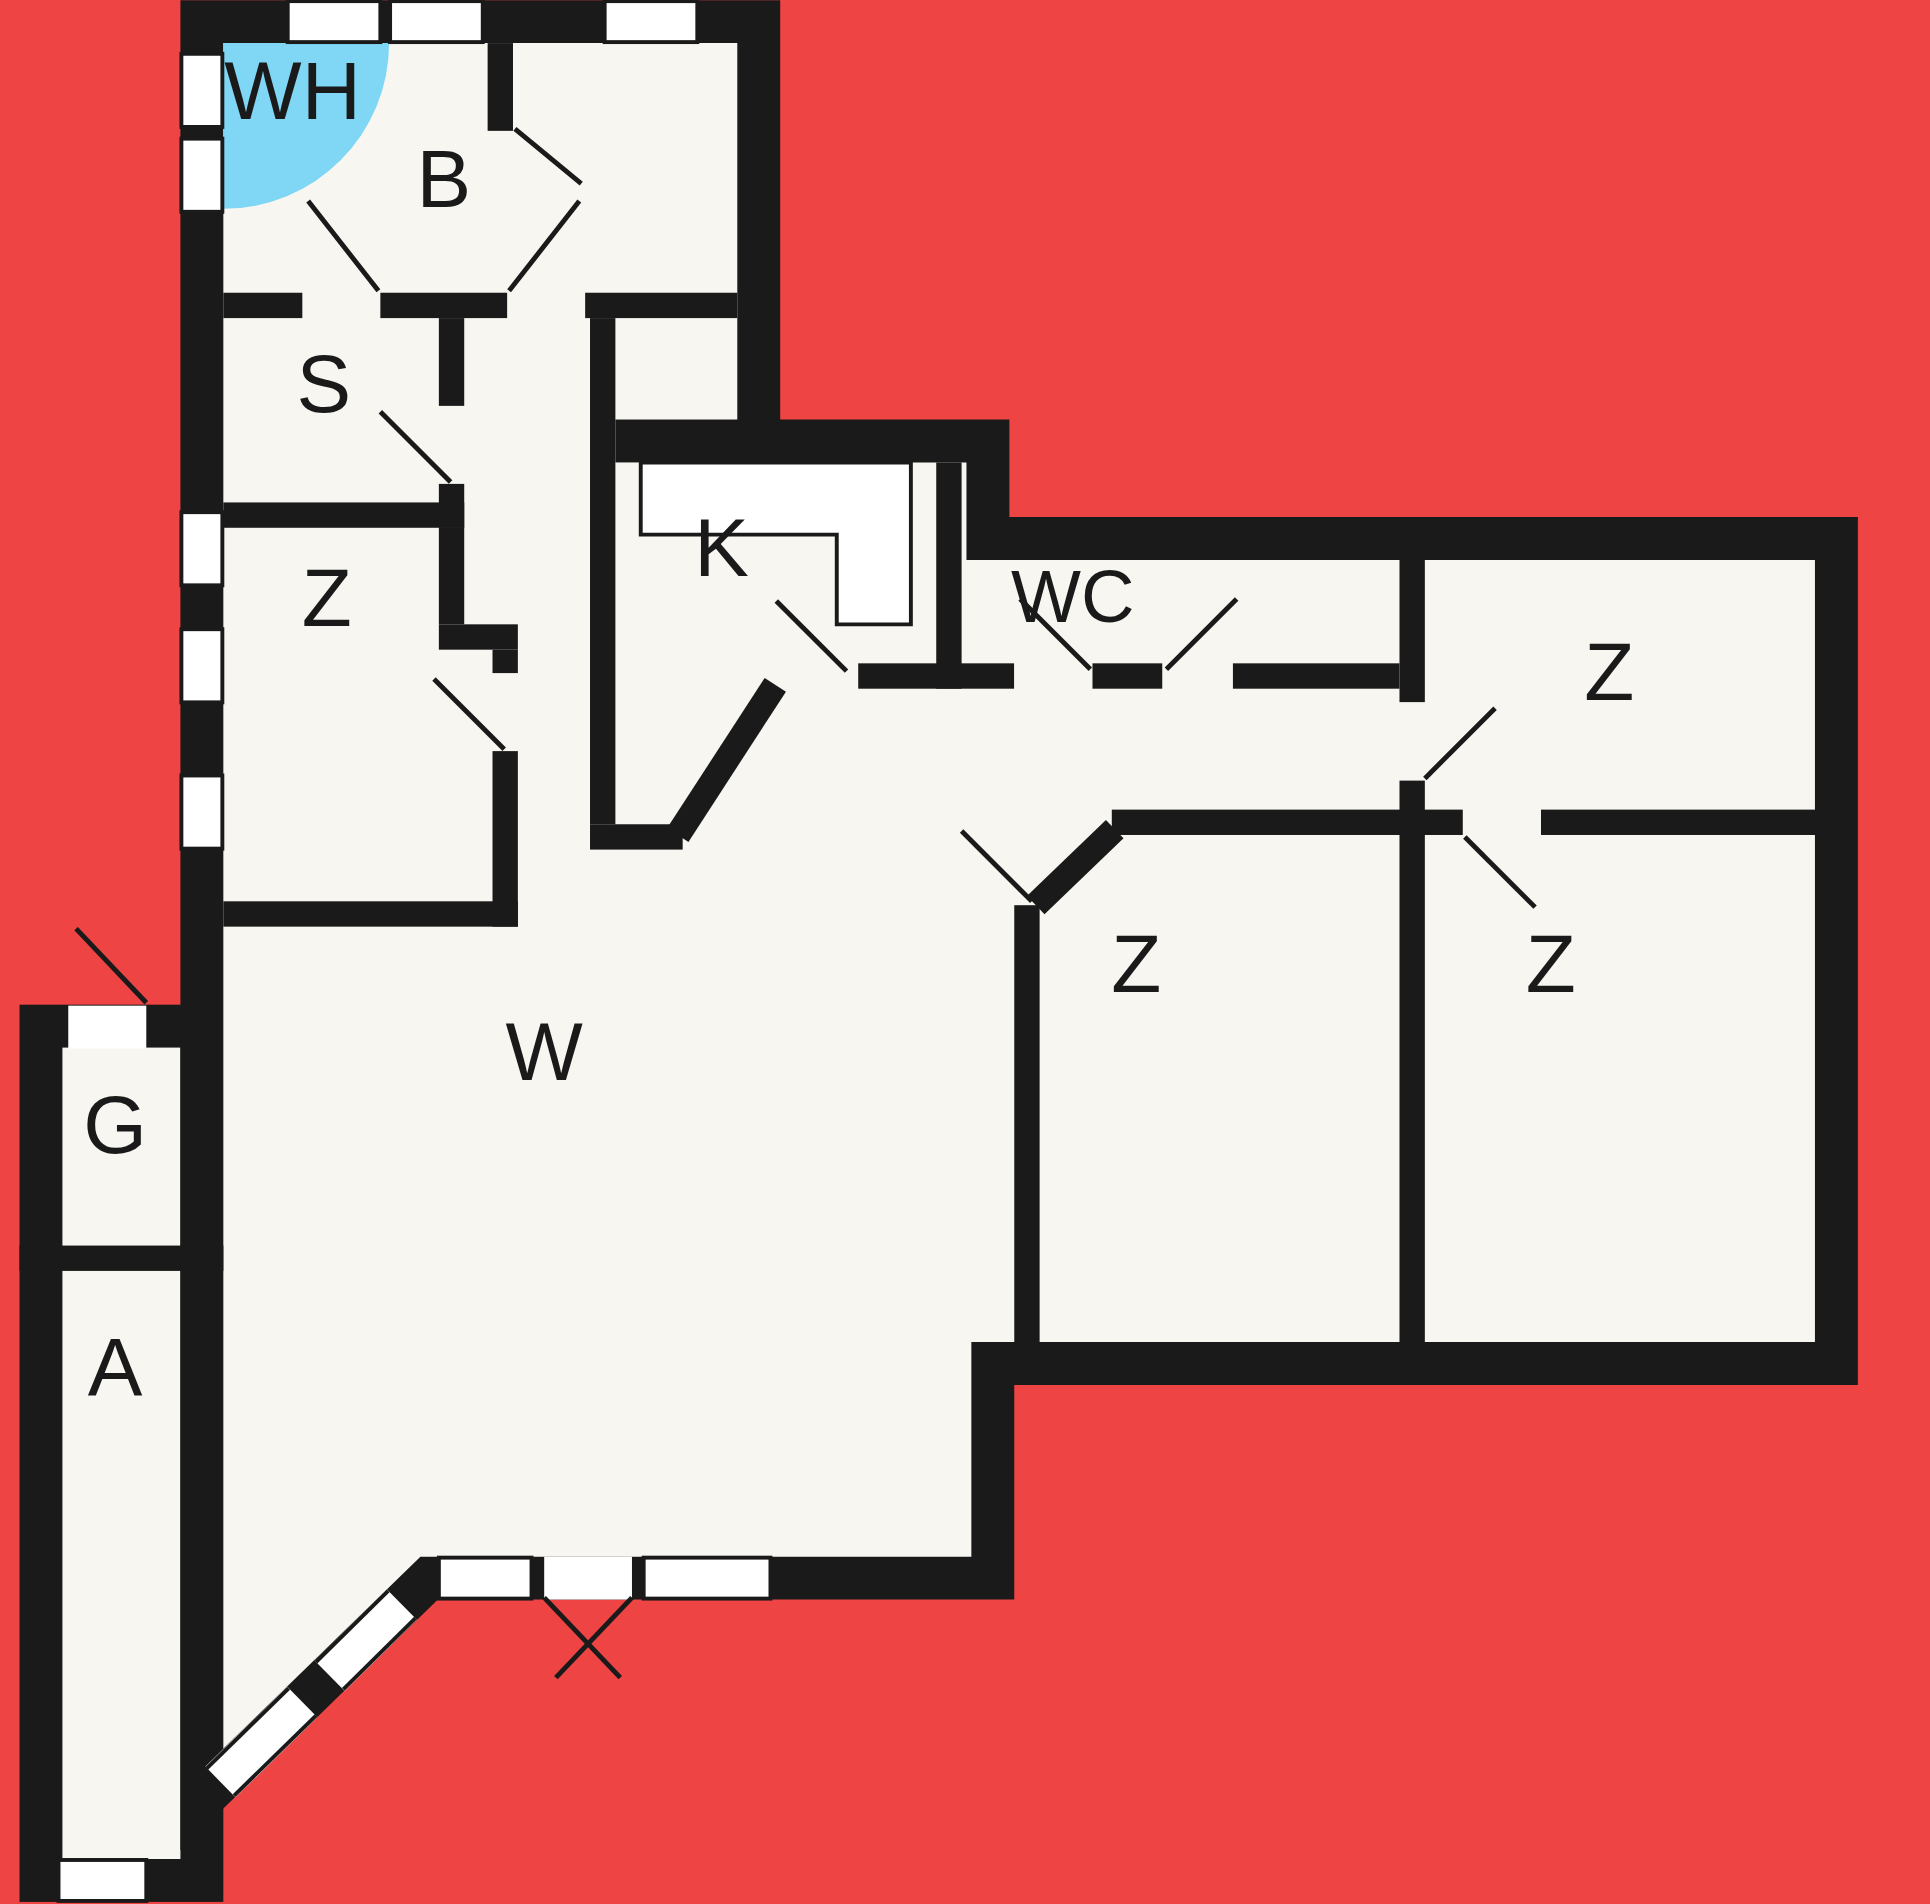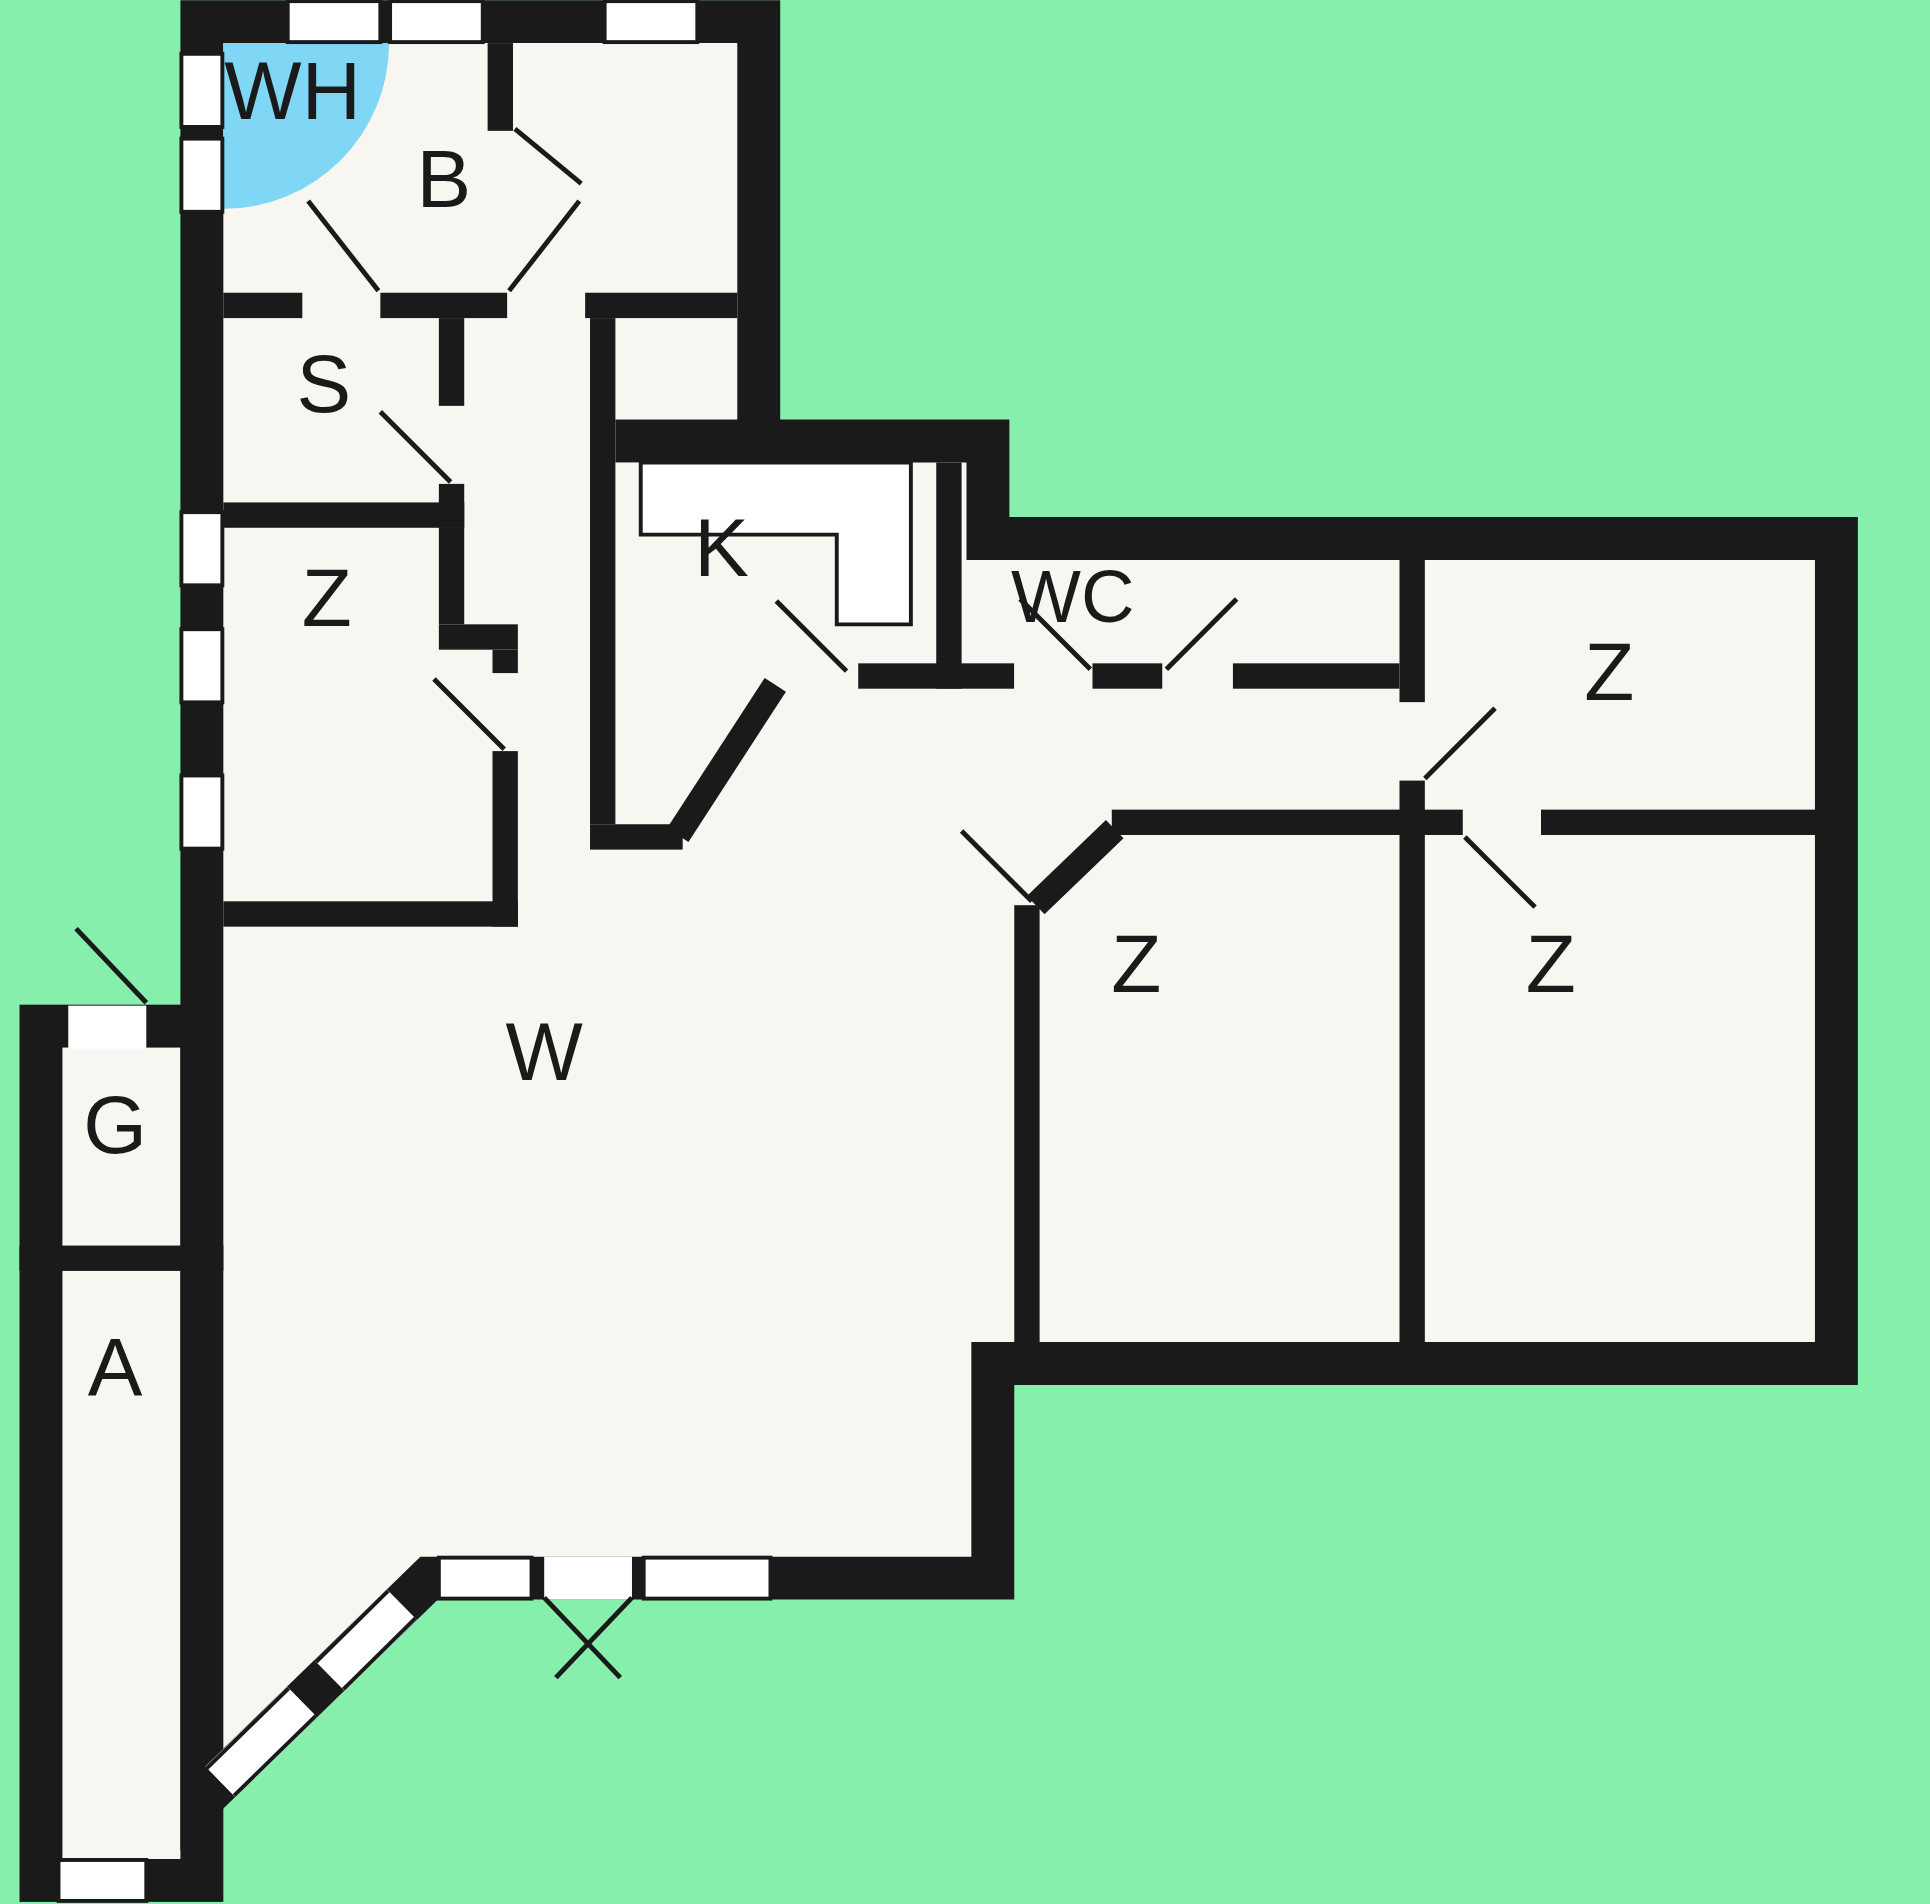--- a/index.html
+++ b/index.html
@@ -1,16 +1,16 @@
 <!DOCTYPE html>
 <html><head>
 <meta charset="utf-8">
 <style>
   html,body{margin:0;padding:0;background:#ffffff;}
-  .stage{width:1931px;height:1905px;position:relative;background:#86efac;overflow:hidden;}
+  .stage{width:1931px;height:1905px;position:relative;background:#ef4444;overflow:hidden;}
   svg{display:block;}
   text.room-label{font-family:"Liberation Sans",sans-serif;font-size:84px;fill:#1a1a1a;
     text-anchor:middle;dominant-baseline:middle;}
   text.room-label.small{font-size:76px;}
 </style>
 </head>
 <body>
 
 <div class="stage">
 <svg width="1931" height="1905" viewBox="0 0 1980 1953">

